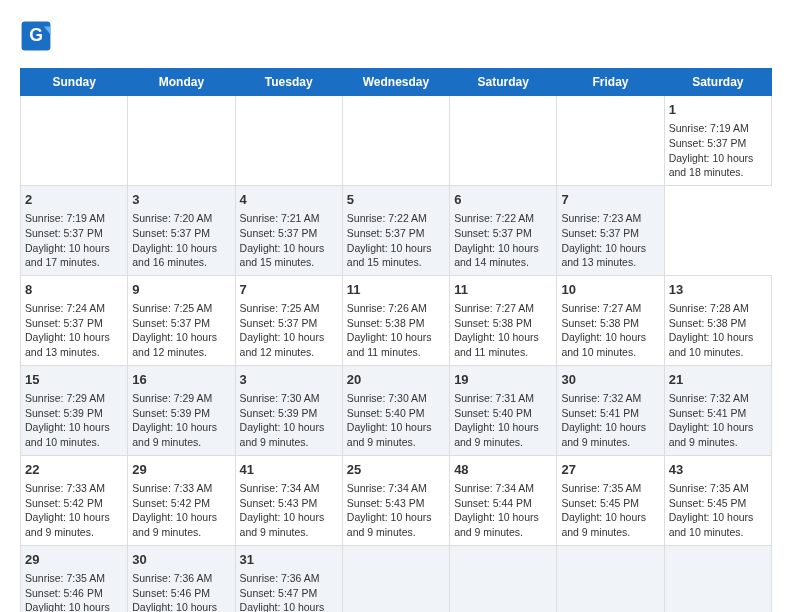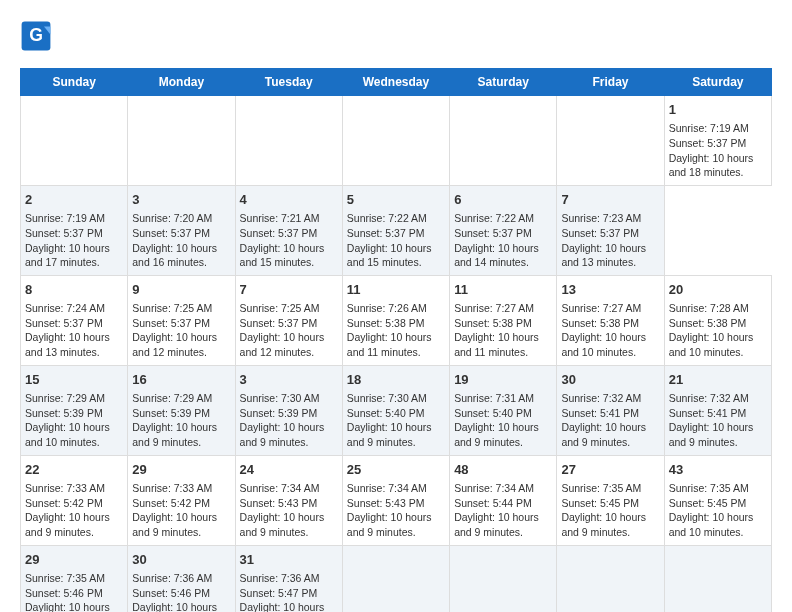--- a/index.html
+++ b/index.html
@@ -134,36 +134,36 @@
         <td><span class="day-num">5</span>Sunrise: 7:22 AM<br>Sunset: 5:37 PM<br>Daylight: 10 hours and 15 minutes.</td>
         <td><span class="day-num">6</span>Sunrise: 7:22 AM<br>Sunset: 5:37 PM<br>Daylight: 10 hours and 14 minutes.</td>
         <td><span class="day-num">7</span>Sunrise: 7:23 AM<br>Sunset: 5:37 PM<br>Daylight: 10 hours and 13 minutes.</td>
       </tr>
       <tr>
         <td><span class="day-num">8</span>Sunrise: 7:24 AM<br>Sunset: 5:37 PM<br>Daylight: 10 hours and 13 minutes.</td>
         <td><span class="day-num">9</span>Sunrise: 7:25 AM<br>Sunset: 5:37 PM<br>Daylight: 10 hours and 12 minutes.</td>
         <td><span class="day-num">7</span>Sunrise: 7:25 AM<br>Sunset: 5:37 PM<br>Daylight: 10 hours and 12 minutes.</td>
         <td><span class="day-num">11</span>Sunrise: 7:26 AM<br>Sunset: 5:38 PM<br>Daylight: 10 hours and 11 minutes.</td>
         <td><span class="day-num">11</span>Sunrise: 7:27 AM<br>Sunset: 5:38 PM<br>Daylight: 10 hours and 11 minutes.</td>
-        <td><span class="day-num">13</span>Sunrise: 7:27 AM<br>Sunset: 5:38 PM<br>Daylight: 10 hours and 10 minutes.</td>
-        <td><span class="day-num">20</span>Sunrise: 7:28 AM<br>Sunset: 5:38 PM<br>Daylight: 10 hours and 10 minutes.</td>
+        <td><span class="day-num">10</span>Sunrise: 7:27 AM<br>Sunset: 5:38 PM<br>Daylight: 10 hours and 10 minutes.</td>
+        <td><span class="day-num">13</span>Sunrise: 7:28 AM<br>Sunset: 5:38 PM<br>Daylight: 10 hours and 10 minutes.</td>
       </tr>
       <tr>
         <td><span class="day-num">15</span>Sunrise: 7:29 AM<br>Sunset: 5:39 PM<br>Daylight: 10 hours and 10 minutes.</td>
         <td><span class="day-num">16</span>Sunrise: 7:29 AM<br>Sunset: 5:39 PM<br>Daylight: 10 hours and 9 minutes.</td>
         <td><span class="day-num">3</span>Sunrise: 7:30 AM<br>Sunset: 5:39 PM<br>Daylight: 10 hours and 9 minutes.</td>
-        <td><span class="day-num">18</span>Sunrise: 7:30 AM<br>Sunset: 5:40 PM<br>Daylight: 10 hours and 9 minutes.</td>
+        <td><span class="day-num">20</span>Sunrise: 7:30 AM<br>Sunset: 5:40 PM<br>Daylight: 10 hours and 9 minutes.</td>
         <td><span class="day-num">19</span>Sunrise: 7:31 AM<br>Sunset: 5:40 PM<br>Daylight: 10 hours and 9 minutes.</td>
         <td><span class="day-num">30</span>Sunrise: 7:32 AM<br>Sunset: 5:41 PM<br>Daylight: 10 hours and 9 minutes.</td>
         <td><span class="day-num">21</span>Sunrise: 7:32 AM<br>Sunset: 5:41 PM<br>Daylight: 10 hours and 9 minutes.</td>
       </tr>
       <tr>
         <td><span class="day-num">22</span>Sunrise: 7:33 AM<br>Sunset: 5:42 PM<br>Daylight: 10 hours and 9 minutes.</td>
         <td><span class="day-num">29</span>Sunrise: 7:33 AM<br>Sunset: 5:42 PM<br>Daylight: 10 hours and 9 minutes.</td>
-        <td><span class="day-num">24</span>Sunrise: 7:34 AM<br>Sunset: 5:43 PM<br>Daylight: 10 hours and 9 minutes.</td>
+        <td><span class="day-num">41</span>Sunrise: 7:34 AM<br>Sunset: 5:43 PM<br>Daylight: 10 hours and 9 minutes.</td>
         <td><span class="day-num">25</span>Sunrise: 7:34 AM<br>Sunset: 5:43 PM<br>Daylight: 10 hours and 9 minutes.</td>
         <td><span class="day-num">48</span>Sunrise: 7:34 AM<br>Sunset: 5:44 PM<br>Daylight: 10 hours and 9 minutes.</td>
         <td><span class="day-num">27</span>Sunrise: 7:35 AM<br>Sunset: 5:45 PM<br>Daylight: 10 hours and 9 minutes.</td>
         <td><span class="day-num">43</span>Sunrise: 7:35 AM<br>Sunset: 5:45 PM<br>Daylight: 10 hours and 10 minutes.</td>
       </tr>
       <tr>
         <td><span class="day-num">29</span>Sunrise: 7:35 AM<br>Sunset: 5:46 PM<br>Daylight: 10 hours and 10 minutes.</td>
         <td><span class="day-num">30</span>Sunrise: 7:36 AM<br>Sunset: 5:46 PM<br>Daylight: 10 hours and 10 minutes.</td>
         <td><span class="day-num">31</span>Sunrise: 7:36 AM<br>Sunset: 5:47 PM<br>Daylight: 10 hours and 11 minutes.</td>
         <td class="empty"></td>

